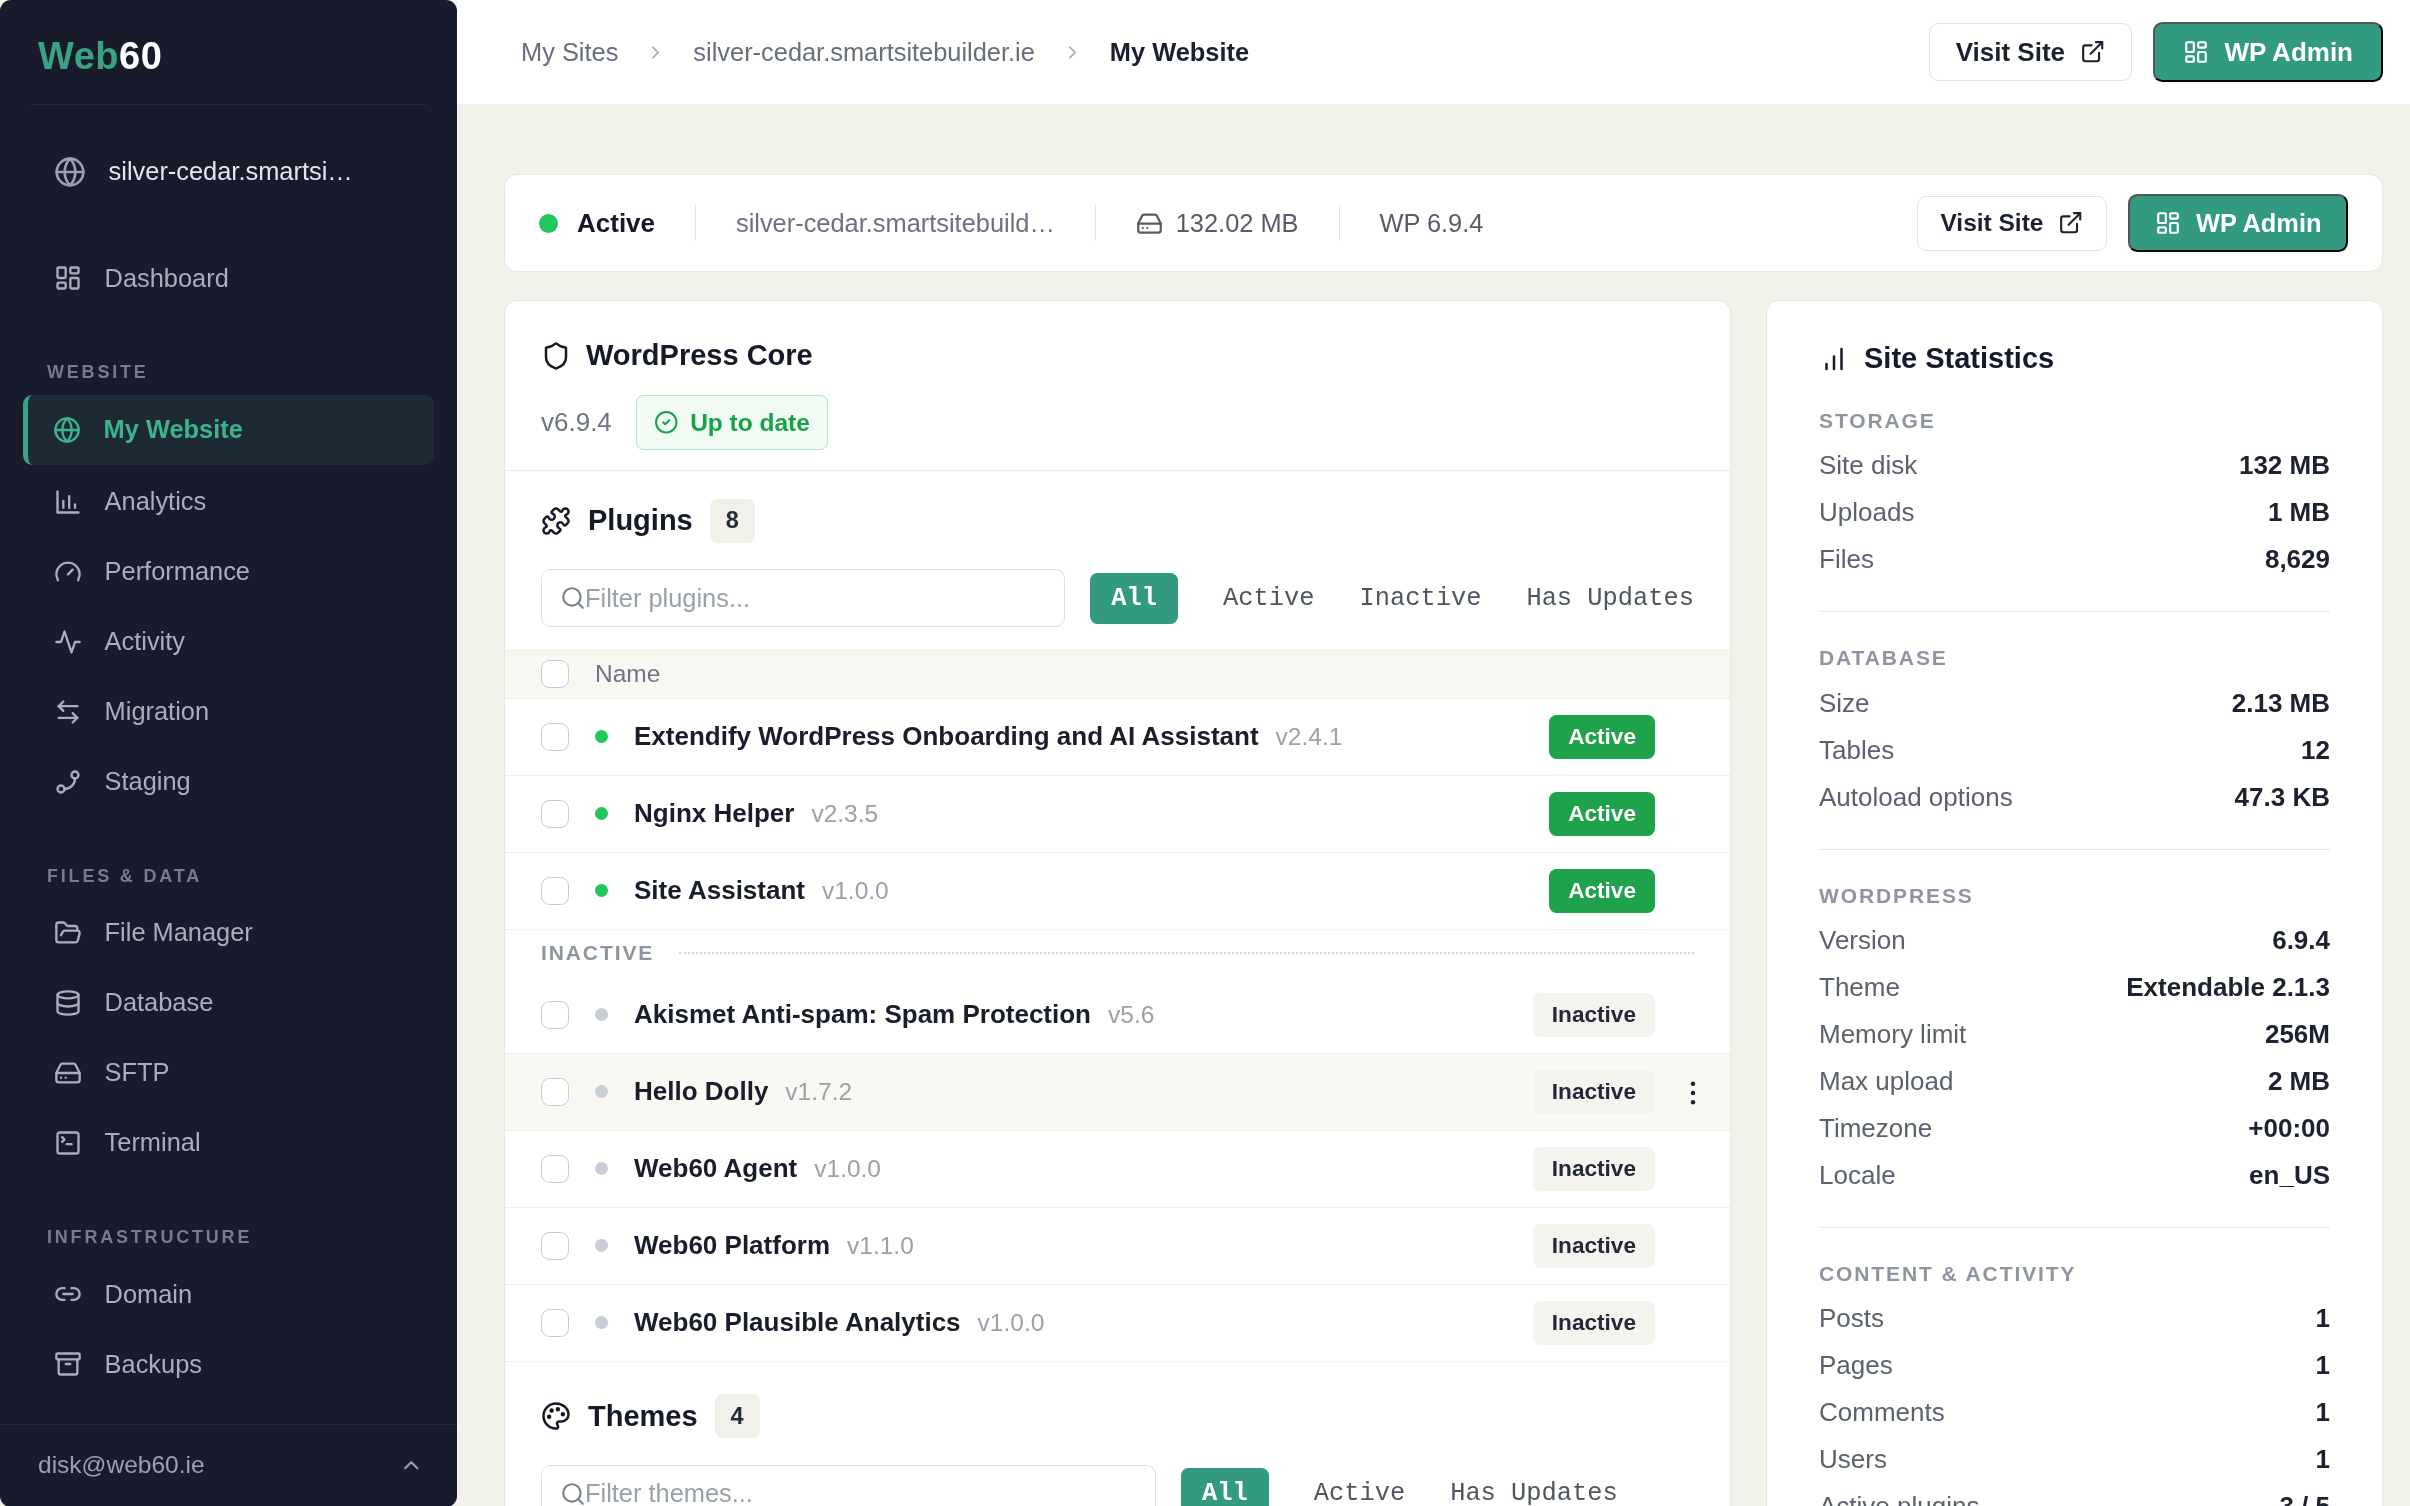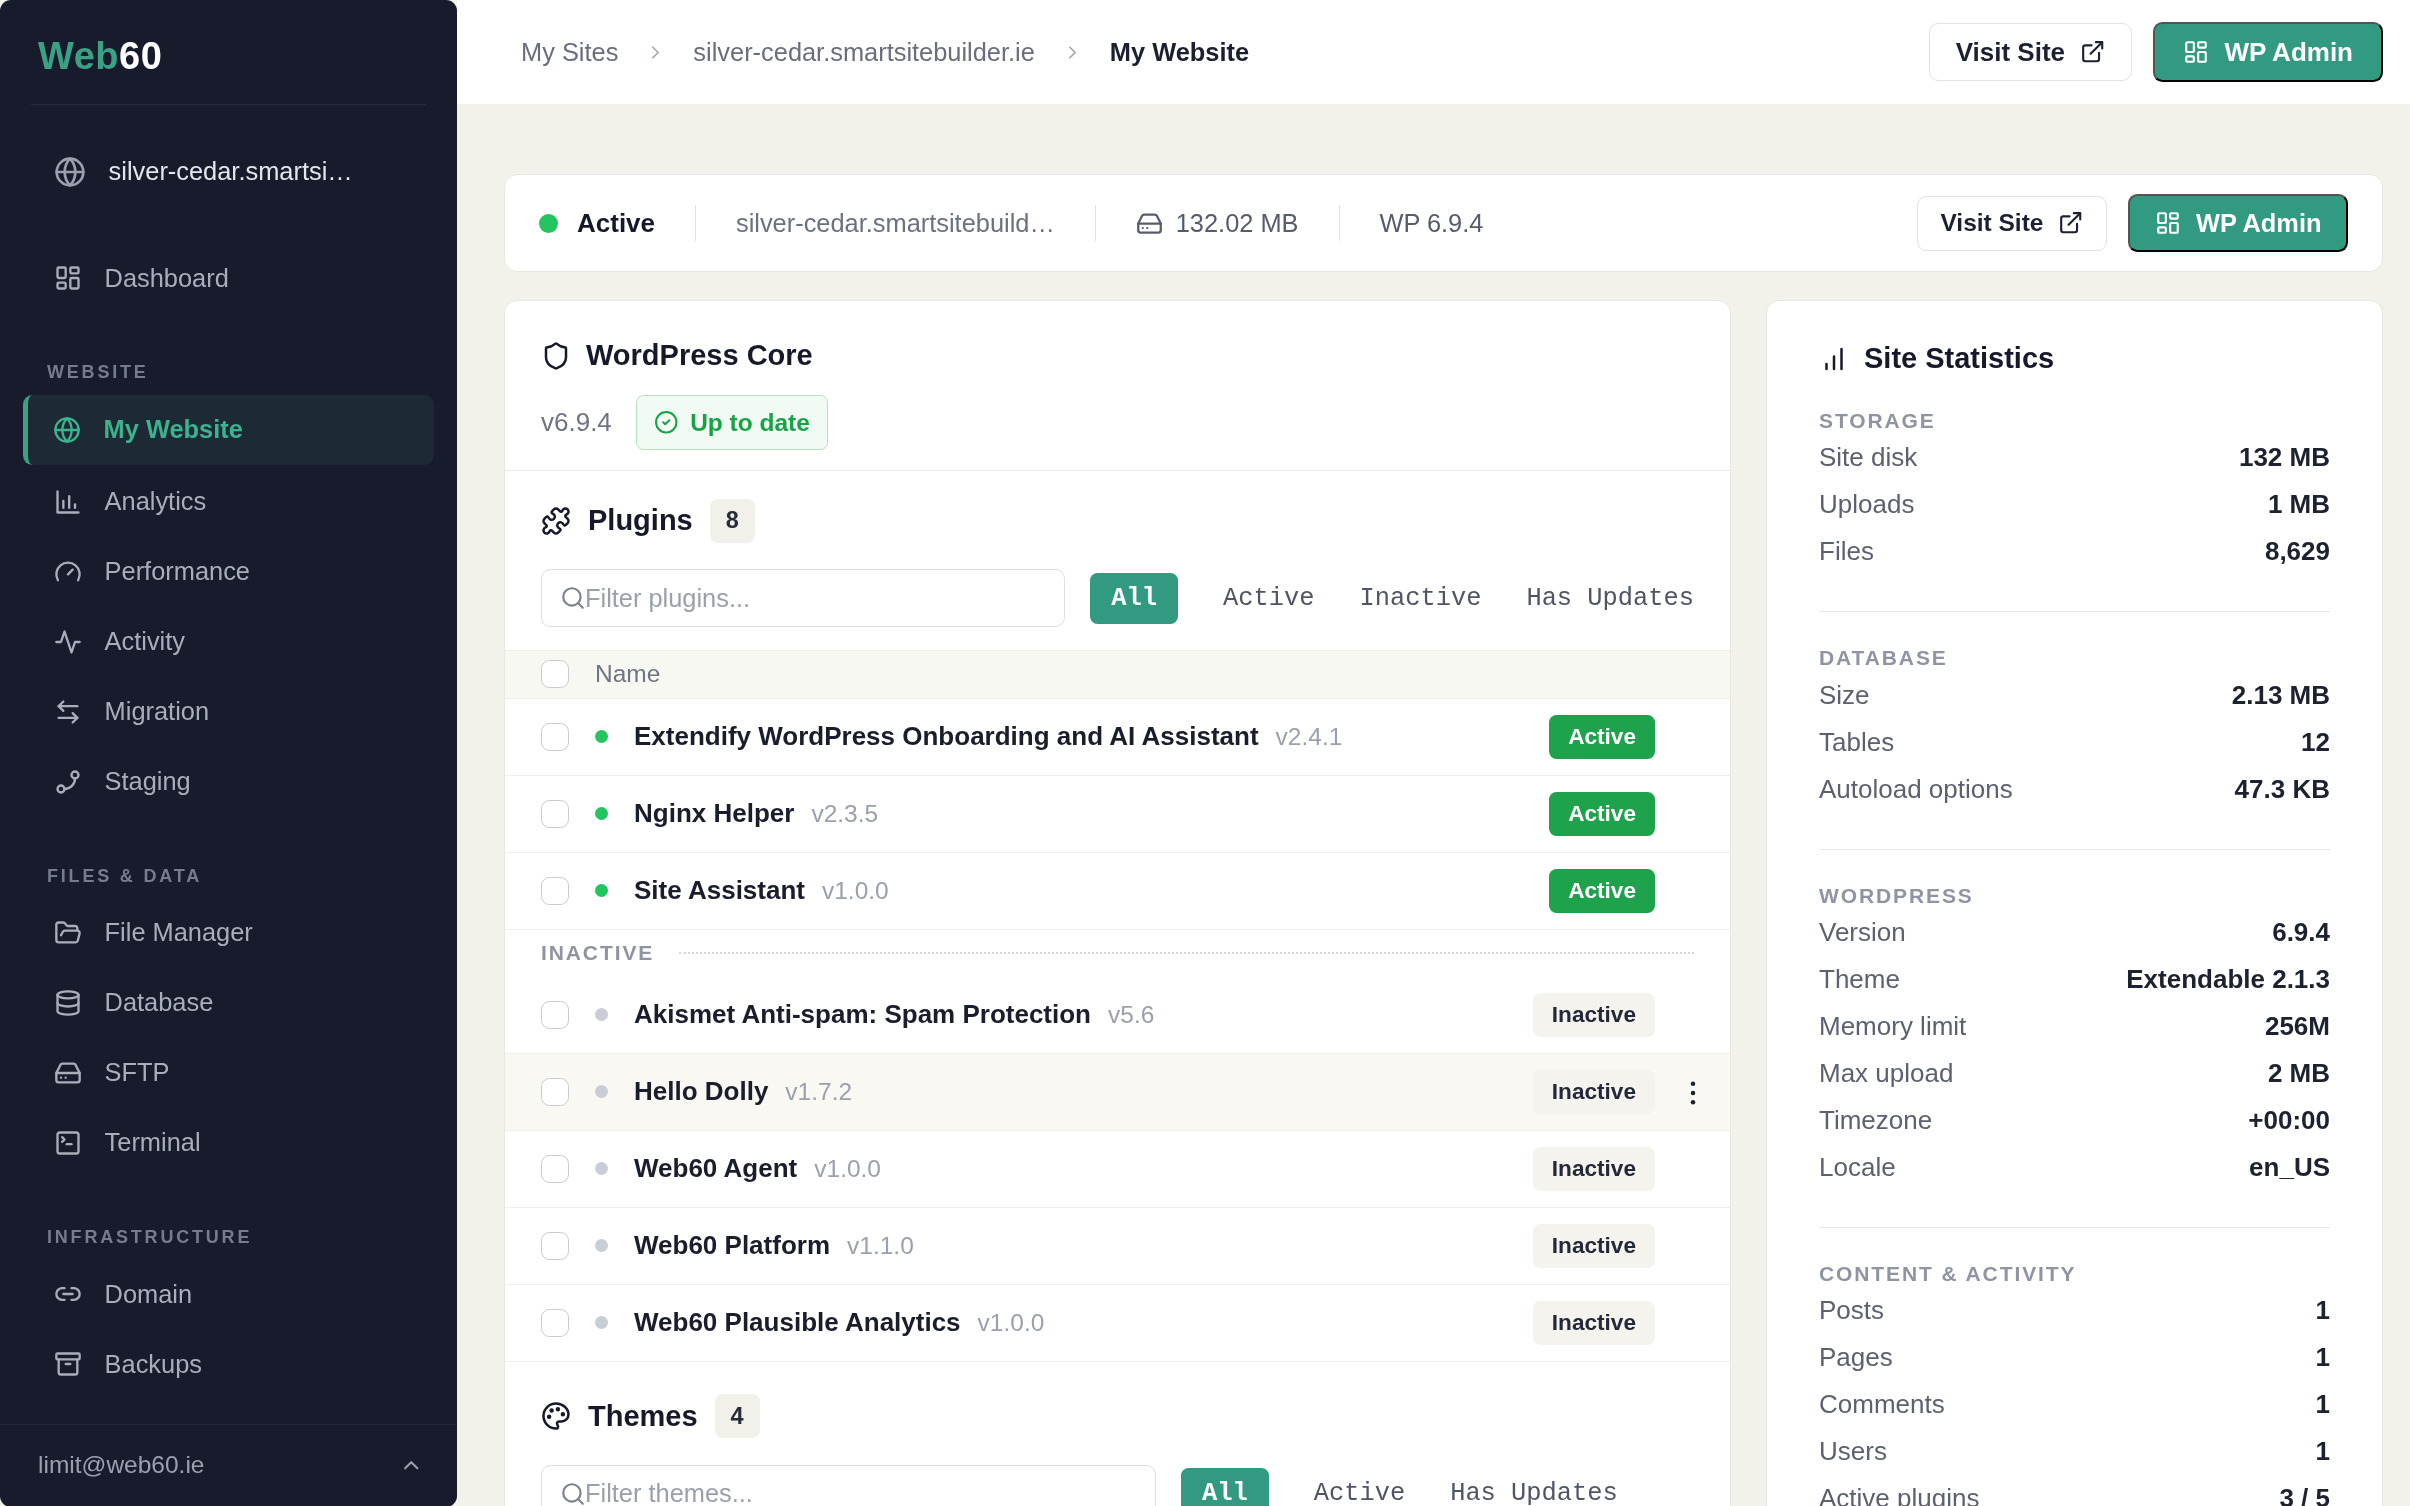--- a/index.html
+++ b/index.html
@@ -115,21 +115,21 @@
   .pbadge.inactive{background:#f4f3ed;color:#23283a;font-weight:600;}
   .kebab{position:absolute;right:21px;top:22.6px;width:32px;height:32px;color:#1b2030;cursor:pointer;}
   .inactive-divider{display:flex;align-items:center;height:47px;padding:0 36px;gap:24.5px;}
   .inactive-divider .lbl{font-size:21px;font-weight:700;letter-spacing:1.9px;color:#8f94a3;}
   .dotline{flex:1;border-top:2.8px dotted #d8d8d2;}
 
   
   .stat-section-header{font-size:21px;font-weight:700;letter-spacing:1.9px;color:#8f94a3;
     margin:34px 0 9.4px;}
   .stats-card .stat-block:first-of-type .stat-section-header{margin-top:34px;}
-  .srow{display:flex;justify-content:space-between;align-items:flex-start;height:47px;font-size:26px;gap:12px;}
+  .srow{display:flex;justify-content:space-between;align-items:center;height:47px;font-size:26px;gap:12px;}
   .srow .lbl{color:#5b6170;}
   .srow .val{color:#1d2230;font-weight:700;}
   .stat-divider{height:0.9px;background:#e8e8e2;margin:28px 0;}
 </style>
 </head>
 <body>
 
 <div class="app">
 
   <aside class="sidebar">
@@ -276,21 +276,21 @@
               <rect width="20" height="5" x="2" y="3" rx="1"></rect>
               <path d="M4 8v11a2 2 0 0 0 2 2h12a2 2 0 0 0 2-2V8"></path>
               <path d="M10 12h4"></path>
             </svg>
           </span>
           <span>Backups</span>
         </div>
       </div>
     <div class="sb-footer">
       <div class="sb-footer-row">
-        <span>limit@web60.ie</span>
+        <span>disk@web60.ie</span>
         <span class="ic">
             <svg viewBox="0 0 24 24" fill="none" stroke="currentColor" stroke-width="2" stroke-linecap="round" stroke-linejoin="round">
               <path d="m18 15-6-6-6 6"></path>
             </svg>
           </span>
       </div>
     </div>
   </aside>
 
   <div class="content">

